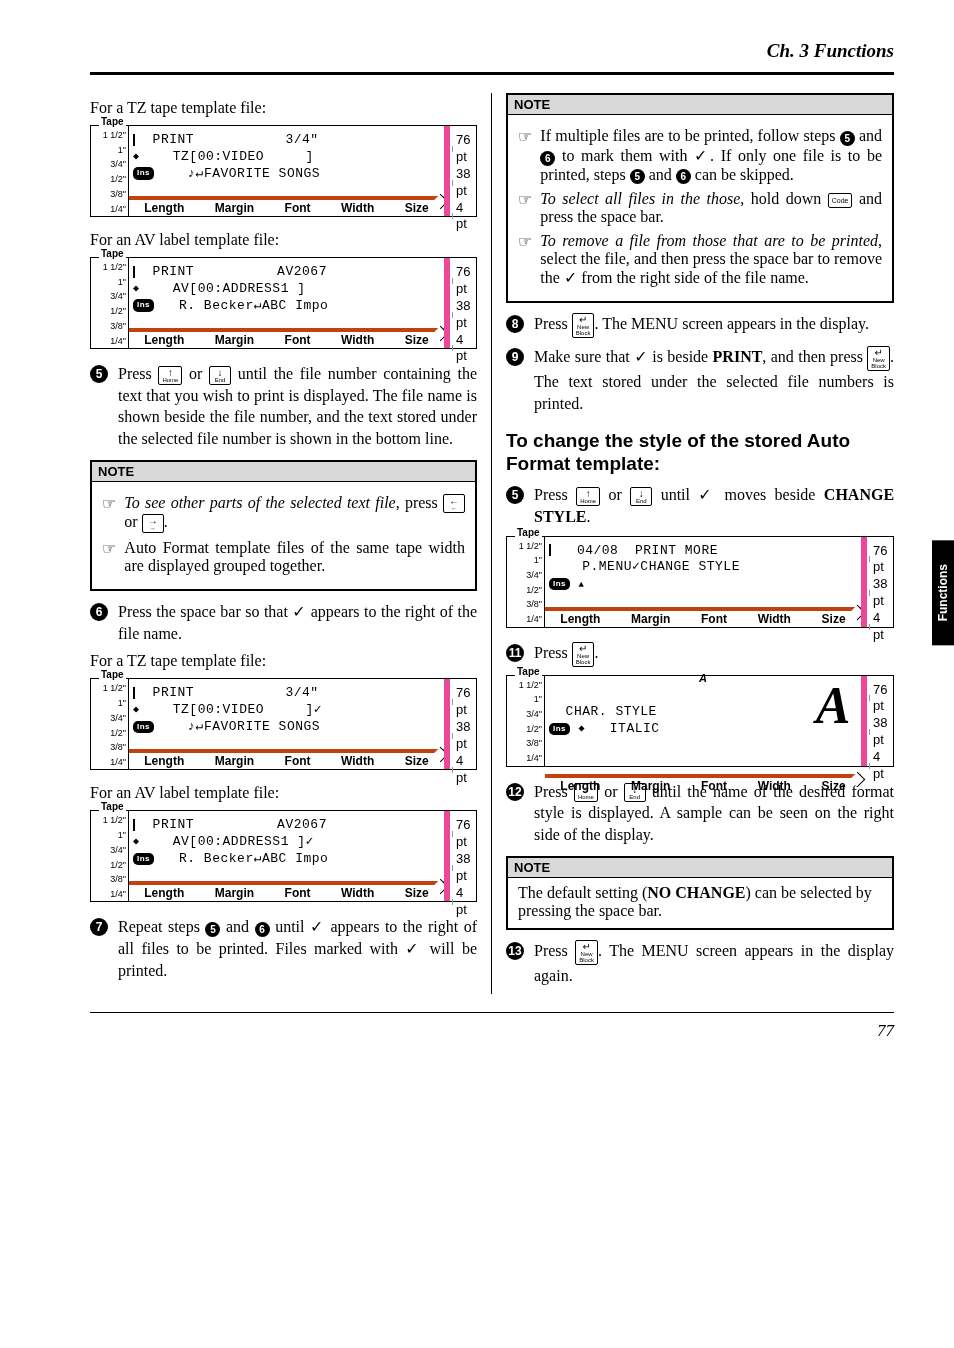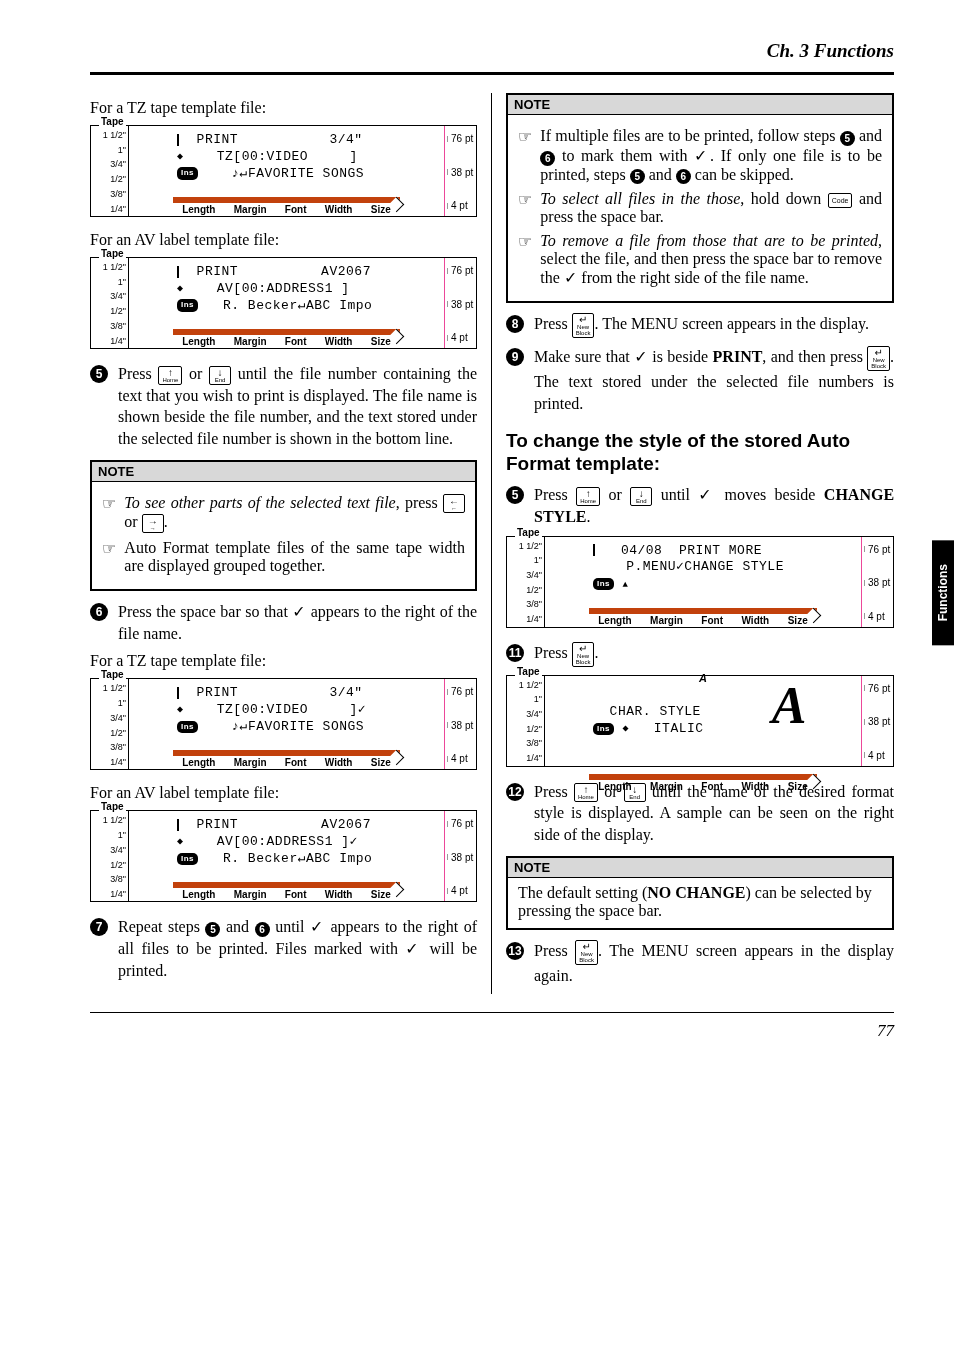--- a/index.html
+++ b/index.html
@@ -30,37 +30,36 @@
   .col-right { padding-left: 14px; padding-right:0;}
   .subhead { font-size: 16px; margin: 6px 0 8px; }
   .lcd {
     border: 1.5px solid #000;
     position: relative;
     margin: 6px 0 14px;
     display: flex;
     align-items: stretch;
     font-family: "Courier New", monospace;
     height: 92px;
-    gap: 44px;
   }
   .lcd-tape-label {
     position: absolute; top: -10px; left: 8px; background: #fff;
     font-family: Arial, sans-serif; font-size: 10px; font-weight: bold; padding: 0 2px;
   }
   .lcd-left {
     border-right: 1px solid #000;
     width: 38px;
     display: flex; flex-direction: column; justify-content: space-between;
     font-size: 9px; font-family: Arial,sans-serif; padding: 4px 2px 2px;
     text-align: right; line-height: 1.15;
   }
   .lcd-right {
-    border-left: 1px solid #ec4899; width: 32px;
+    border-left: 6px solid #ec4899; width: 32px;
     display:flex; flex-direction:column; justify-content:space-between;
-    font-size:10px; font-family:Arial,sans-serif; padding:6px 2px 4px; line-height:1.3;
+    font-size:13px; font-family:Arial,sans-serif; padding:6px 2px 4px; line-height:1.3;
     position: relative;
   }
   .lcd-right > div { display:flex; align-items:center; gap:1px;}
   .lcd-dash { display:inline-block; border-left:1px dashed #999; height:6px; margin-right:2px;}
   .lcd-main {
     flex: 1;
     display: flex; flex-direction: column;
     position: relative;
   }
   .lcd-content {
@@ -81,23 +80,23 @@
   .lcd-big-a {
     position:absolute; right:10px; top:4px;
     font-family: "Times New Roman", serif; font-style: italic; font-weight: bold;
     font-size: 52px; line-height: 1;
   }
   .lcd-a-label {
     position:absolute; top:-4px; left:50%; transform:translateX(-50%);
     font-family: Arial,sans-serif; font-style:italic; font-weight:bold; font-size:11px;
   }
   .lcd-footer {
-    border-top: 6px solid #c2410c;
+    border-top: 4px solid #c2410c;
     display: flex; justify-content: space-around;
-    font-family: Arial,sans-serif; font-size: 10px; font-weight: bold;
+    font-family: Arial,sans-serif; font-size: 12px; font-weight: bold;
     padding: 1px 0 1px; position:relative;
   }
   .lcd-footer::after {
     content:""; position:absolute; right:-2px; top:-4px;
     width:10px; height:10px; border-top:1px solid #000; border-right:1px solid #000;
     transform: rotate(45deg); background:#fff;
   }
   .step {
     display: flex; align-items: flex-start; gap: 10px; margin: 8px 0;
     text-align: justify;

